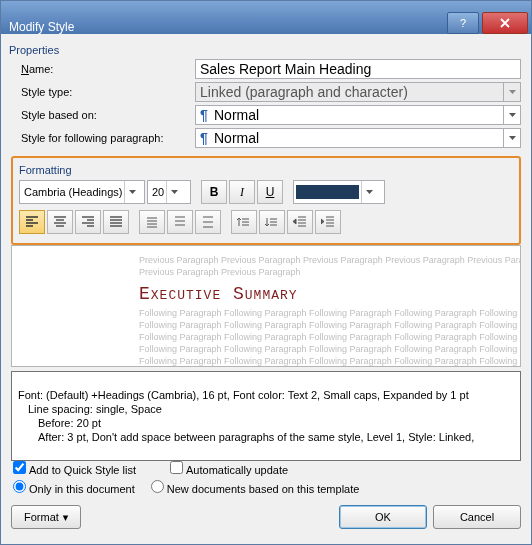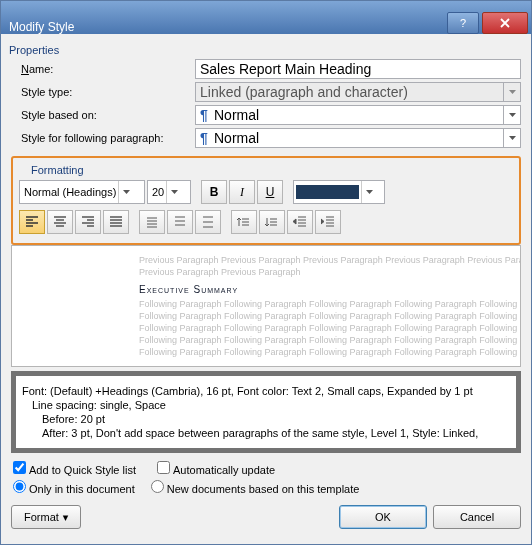--- a/index.html
+++ b/index.html
@@ -22,23 +22,23 @@
   .formatting-box{border:2px solid #e68a2e;border-radius:3px;margin:8px 0 0 0;padding:6px 6px 6px 6px;background:#f0f0f0}
   .fmt-row{display:flex;align-items:center;gap:2px;margin:3px 0}
   .fmt-btn{width:24px;height:22px;border:1px solid #b5b5b5;background:linear-gradient(#fdfdfd,#e6e6e6);display:flex;align-items:center;justify-content:center;cursor:pointer;font-size:12px}
   .fmt-btn.pressed{background:linear-gradient(#fce8b0,#f8d070);border-color:#c9a030}
   .fmt-sep{width:6px}
   .font-box{height:22px;border:1px solid #abadb3;background:#fff;display:flex;align-items:center;padding:0 2px 0 4px;font-size:11px}
   .font-box .dd-btn{width:14px;height:100%;display:flex;align-items:center;justify-content:center;margin-left:2px;border-left:1px solid #ccc;cursor:pointer}
   .color-box{width:63px;height:14px;background:#1f3b5c}
   .preview{border:1px solid #b5b5b5;background:#fff;margin:0 0 0 0;padding:8px 12px;height:122px;overflow:hidden;box-sizing:border-box}
   .prev-line{color:#bfbfbf;font-size:9px;line-height:12px;white-space:nowrap}
-  .exec-heading{font-family:Liberation Sans, sans-serif;color:#0f172a;font-size:10px;font-variant:small-caps;letter-spacing:1px;margin:6px 0 3px 0}
-  .desc-box{border:5px solid #737373;background:#fff;padding:8px 6px;font-size:11px;line-height:14px;margin-top:4px}
-  .check-row{display:flex;align-items:flex-end;gap:11px;margin-top:8px;padding-left:2px}
+  .exec-heading{font-family:Liberation Mono, monospace;color:#7f1d1d;font-size:18px;font-variant:small-caps;letter-spacing:1px;margin:6px 0 3px 0}
+  .desc-box{border:1px solid #737373;background:#fff;padding:16px 6px;font-size:11px;line-height:14px;margin-top:4px}
+  .check-row{display:flex;align-items:flex-end;gap:24px;padding-left:2px}
   .check-row label{font-size:11px}
   .radio-row{display:flex;align-items:center;gap:6px;margin-top:4px;padding-left:2px}
   input[type=checkbox],input[type=radio]{margin:0 3px 0 0}
   .btn-row{display:flex;align-items:flex-end;margin-top:10px;gap:6px}
   .btn{height:22px;border:1px solid #888;background:linear-gradient(#fdfdfd,#e3e3e3);padding:0 12px;font-size:11px;border-radius:3px;display:flex;align-items:center;cursor:pointer}
   .btn.default{border-color:#3c7fb1;box-shadow:0 0 0 1px #9cc6e8 inset}
   svg.icon{width:14px;height:14px}
 </style>
 </head>
 <body>
@@ -93,25 +93,25 @@
         <span>Normal</span>
         <span class="arrow">
             <svg class="dd" viewBox="0 0 7 4">
               <path d="M0 0L3.5 4L7 0Z" fill="#555"></path>
             </svg>
           </span>
       </div>
     </div>
 
     <div class="formatting-box">
-      <div class="group-label" style="margin:0 0 4px 12px">Formatting</div>
+      <div class="group-label" style="margin:0 0 4px 0">Formatting</div>
 
       <div class="fmt-row">
         <div class="font-box" style="width:118px">
-          <span>Normal (Headings)</span>
+          <span>Cambria (Headings)</span>
           <span class="dd-btn">
               <svg class="dd" viewBox="0 0 7 4">
                 <path d="M0 0L3.5 4L7 0Z" fill="#555"></path>
               </svg>
             </span>
         </div>
         <div class="font-box" style="width:36px">
           <span>20</span>
           <span class="dd-btn">
               <svg class="dd" viewBox="0 0 7 4">

